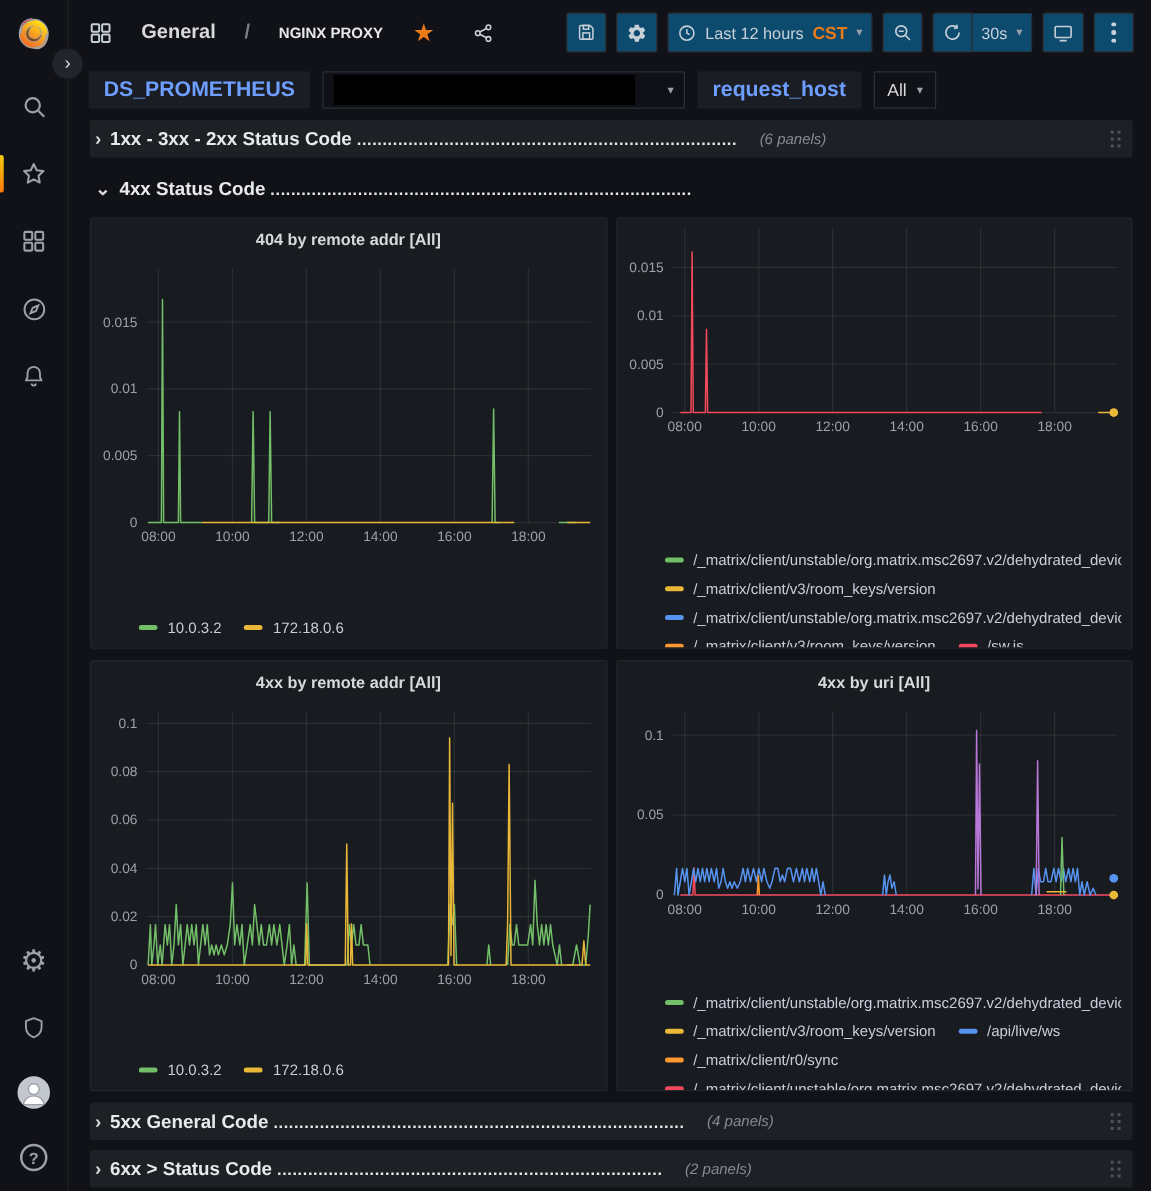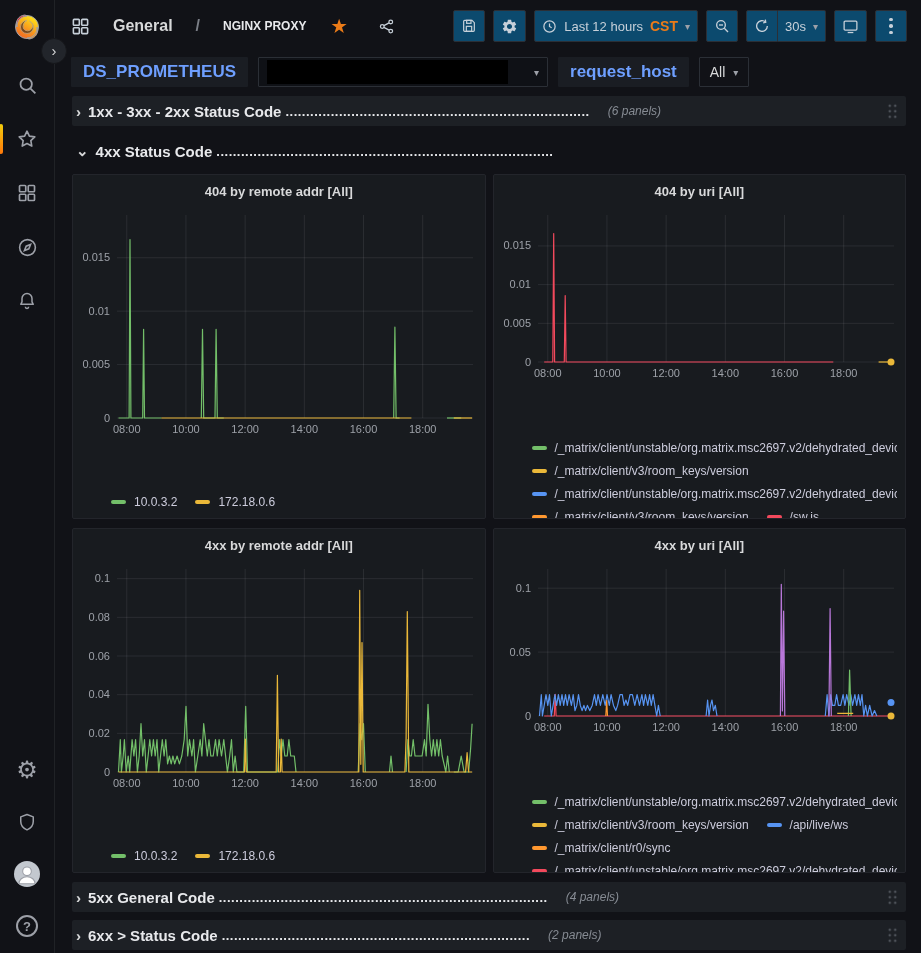--- a/index.html
+++ b/index.html
@@ -312,21 +312,20 @@
                 <span class="legend-label">10.0.3.2</span>
               </span>
               <span class="legend-item">
                 <span class="swatch" style="background: rgb(234, 184, 57);"></span>
                 <span class="legend-label">172.18.0.6</span>
               </span>
             </div>
           </div>
         </div>
         <div class="panel">
-          <div class="panel-title">404 by uri [All]</div>
           <div class="chart-area"><svg width="412" height="175">
               <line x1="44" y1="155" x2="400" y2="155" stroke="rgba(204,204,220,0.10)" stroke-width="1"></line>
               <text x="37" y="158.5" text-anchor="end" font-size="11" fill="#9da1a8">0</text>
               <line x1="44" y1="116.31578947368422" x2="400" y2="116.31578947368422" stroke="rgba(204,204,220,0.10)" stroke-width="1"></line>
               <text x="37" y="119.81578947368422" text-anchor="end" font-size="11" fill="#9da1a8">0.005</text>
               <line x1="44" y1="77.63157894736842" x2="400" y2="77.63157894736842" stroke="rgba(204,204,220,0.10)" stroke-width="1"></line>
               <text x="37" y="81.13157894736842" text-anchor="end" font-size="11" fill="#9da1a8">0.01</text>
               <line x1="44" y1="38.94736842105263" x2="400" y2="38.94736842105263" stroke="rgba(204,204,220,0.10)" stroke-width="1"></line>
               <text x="37" y="42.44736842105263" text-anchor="end" font-size="11" fill="#9da1a8">0.015</text>
               <line x1="53.76558603491272" y1="8" x2="53.76558603491272" y2="155" stroke="rgba(204,204,220,0.10)" stroke-width="1"></line>

